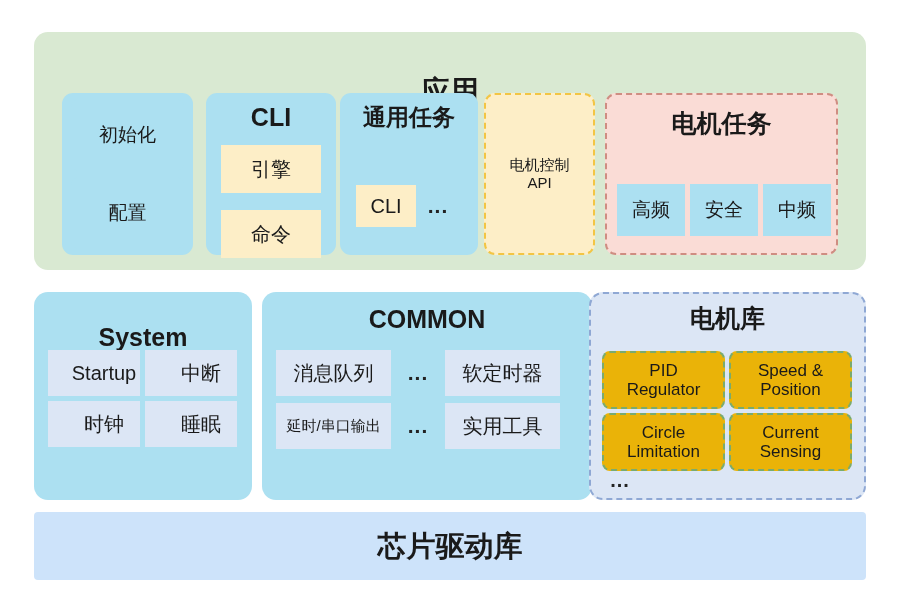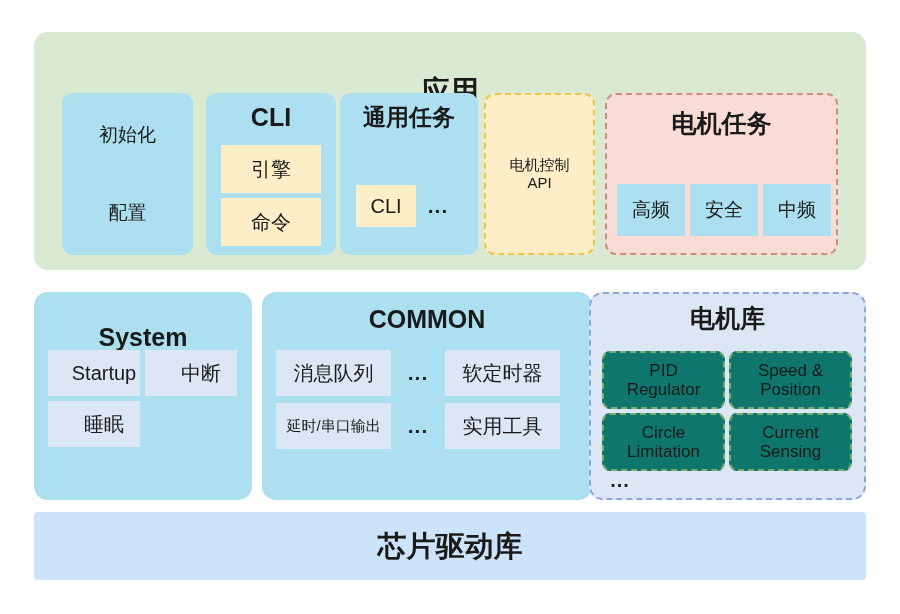--- a/index.html
+++ b/index.html
@@ -105,21 +105,21 @@
   #cli-card .stack {
     position: absolute;
     left: 15px;
     top: 52px;
     width: 100px;
   }
   #cli-card .chip {
     height: 48px;
     background: #fdeec7;
     font-size: 20px;
-    margin-bottom: 5px;
+    margin-bottom: 17px;
   }
 
   #common-task-card {
     left: 340px;
     top: 93px;
     width: 138px;
     height: 162px;
     background: #ace0f1;
   }
   #common-task-card .title { font-size: 23px; margin-top: 12px; }
@@ -249,21 +249,21 @@
     left: 11px;
     top: 57px;
     width: 251px;
     display: flex;
     flex-wrap: wrap;
     gap: 4px;
   }
   #motor-lib-card .chip {
     width: 123px;
     height: 58px;
-    background: #0f766e;
+    background: #eab308;
     border: 2px dashed #7aab6e;
     font-size: 17px;
   }
   #motor-lib-card .dots {
     position: absolute;
     left: 14px;
     bottom: 6px;
     font-size: 20px;
     width: 30px;
   }
@@ -326,20 +326,21 @@
       <div class="chip">安全</div>
       <div class="chip">中频</div>
     </div>
   </div>
 
   <div class="panel rounded-lg center-col" id="system-card">
     <div class="title">System</div>
     <div class="grid">
       <div class="chip">Startup</div>
       <div class="chip">中断</div>
+      <div class="chip">时钟</div>
       <div class="chip">睡眠</div>
     </div>
   </div>
 
   <div class="panel rounded-lg center-col" id="common-card">
     <div class="title">COMMON</div>
     <div class="rows">
       <div class="row">
         <div class="chip w-a">消息队列</div>
         <div class="dots">...</div>

